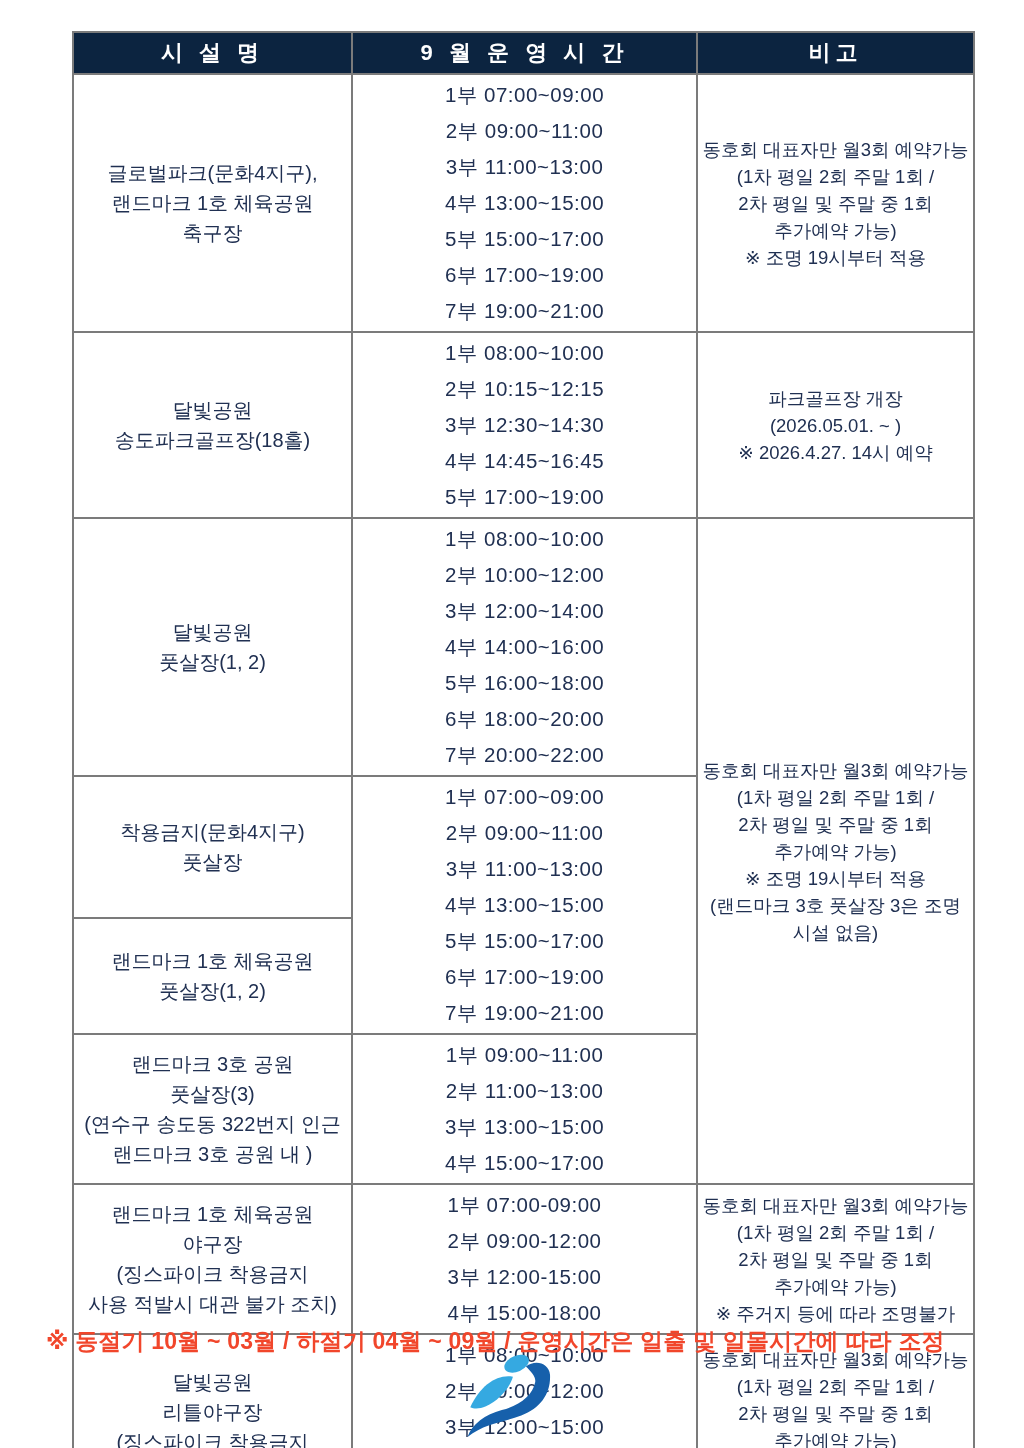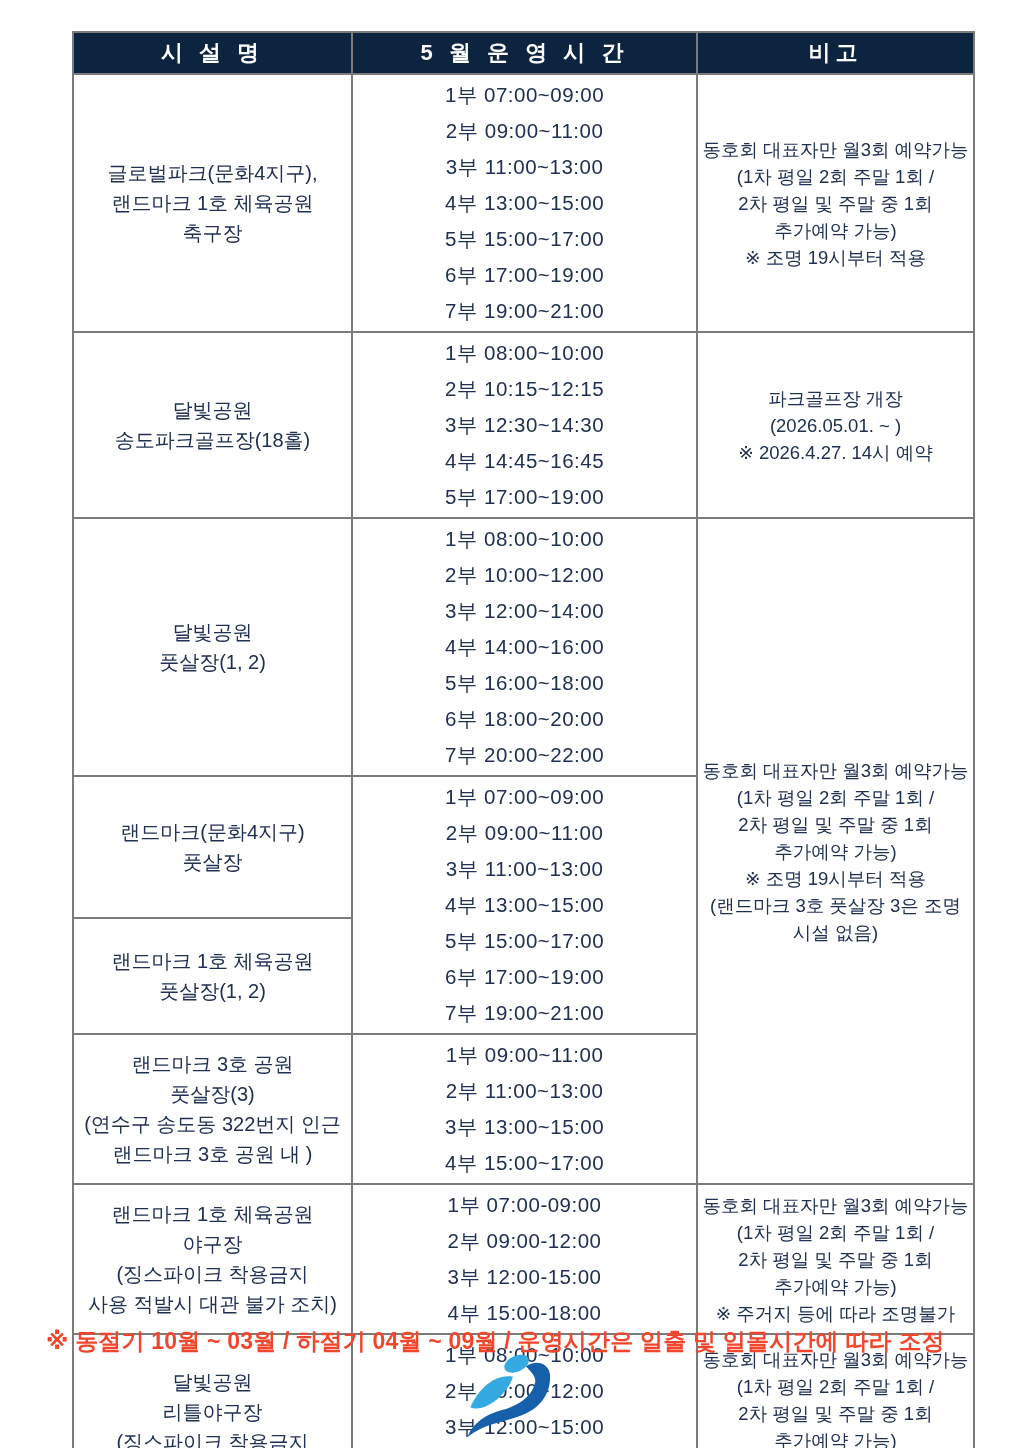--- a/index.html
+++ b/index.html
@@ -64,21 +64,21 @@
 
 <table class="schedule">
   <colgroup>
     <col style="width:279px">
     <col style="width:345px">
     <col style="width:277px">
   </colgroup>
   <thead>
     <tr>
       <th>시 설 명</th>
-      <th>5 월 운 영 시 간</th>
+      <th>9 월 운 영 시 간</th>
       <th>비고</th>
     </tr>
   </thead>
   <tbody>
     <tr class="h1">
       <td class="facility">글로벌파크(문화4지구),
 랜드마크 1호 체육공원
 축구장</td>
       <td class="hours">1부 07:00~09:00
 2부 09:00~11:00
@@ -117,21 +117,21 @@
 7부 20:00~22:00</td>
       <td class="note" rowspan="4">동호회 대표자만 월3회 예약가능
 (1차 평일 2회 주말 1회 /
 2차 평일 및 주말 중 1회
 추가예약 가능)
 ※ 조명 19시부터 적용
 (랜드마크 3호 풋살장 3은 조명
 시설 없음)</td>
     </tr>
     <tr class="h4">
-      <td class="facility">랜드마크(문화4지구)
+      <td class="facility">착용금지(문화4지구)
 풋살장</td>
       <td class="hours" rowspan="2">1부 07:00~09:00
 2부 09:00~11:00
 3부 11:00~13:00
 4부 13:00~15:00
 5부 15:00~17:00
 6부 17:00~19:00
 7부 19:00~21:00</td>
     </tr>
     <tr class="h5">

